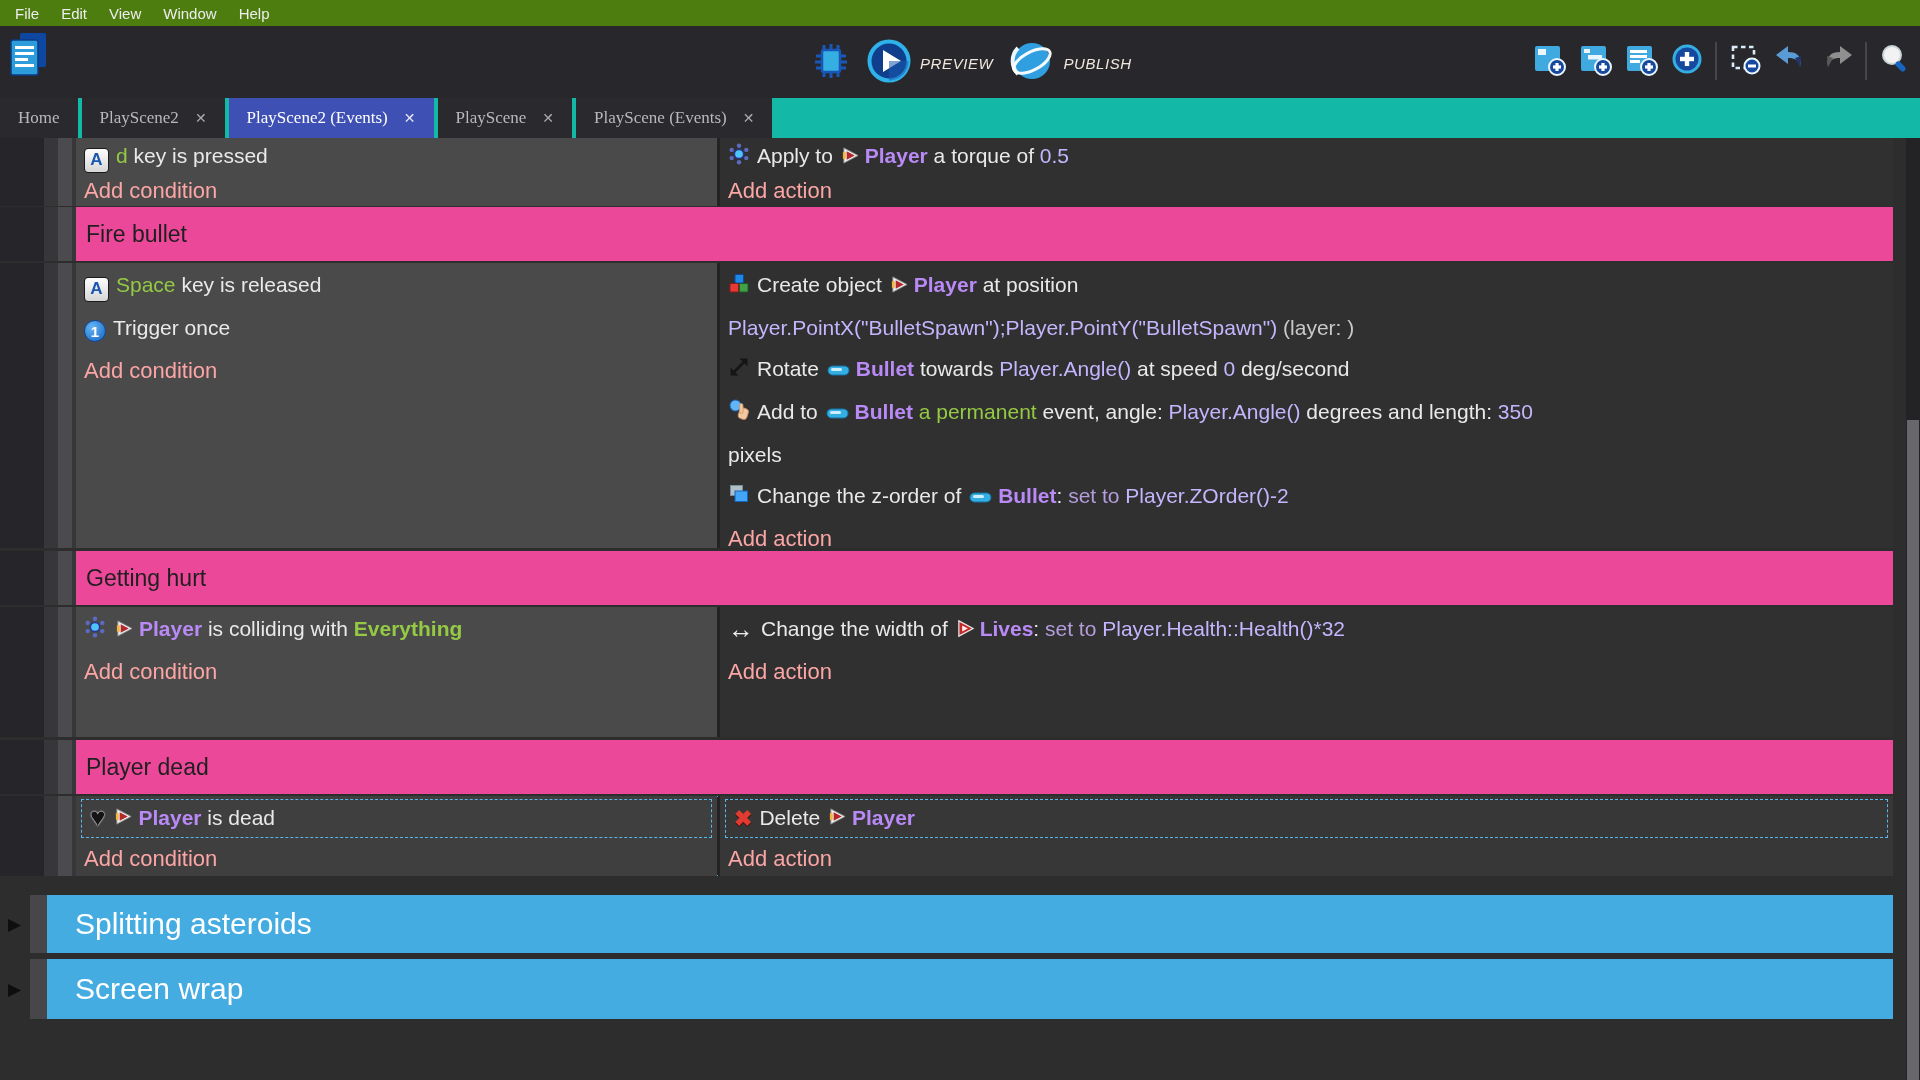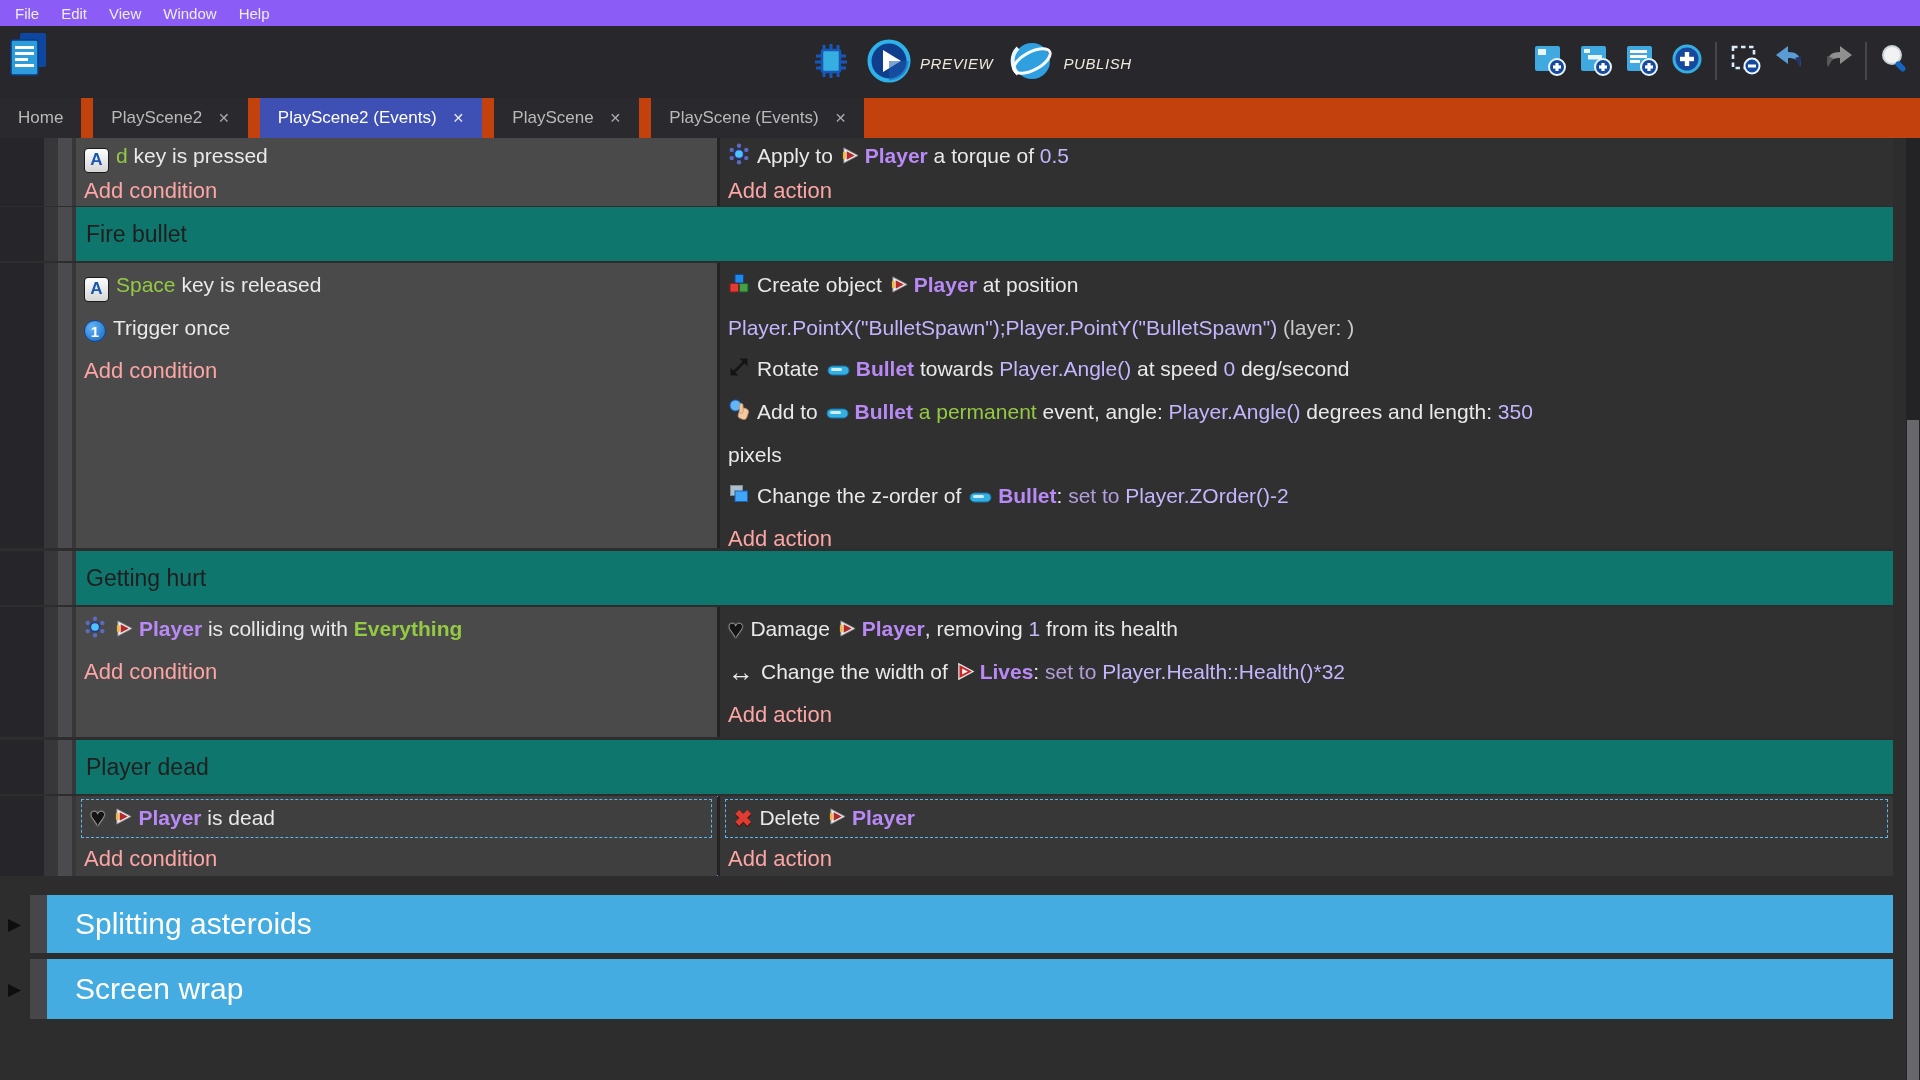--- a/index.html
+++ b/index.html
@@ -1,36 +1,36 @@
 <!DOCTYPE html>
 <html><head>
 <meta charset="utf-8">
 <style>
   html,body{margin:0;padding:0;background:#111;}
   .screen{position:relative;width:1920px;height:1080px;background:#2D2D2D;
     font-family:"Liberation Sans",sans-serif;overflow:hidden;}
 
   
-  .menubar{position:absolute;top:0;left:0;right:0;height:26px;background:#8b5cf6;
+  .menubar{position:absolute;top:0;left:0;right:0;height:26px;background:#4d7c0f;
     display:flex;align-items:center;padding-left:4px;z-index:5;}
   .menu-item{color:#EDEDED;font-size:15px;padding:0 11px;cursor:default;}
 
   
   .toolbar{position:absolute;top:26px;height:72px;left:0;right:0;background:#28282C;}
   .pm{position:absolute;left:8px;top:5px;}
   .tb-center{position:absolute;left:812px;top:12px;display:flex;align-items:center;gap:16px;}
   .btn{display:flex;align-items:center;cursor:pointer;}
   .tlabel{color:#F0E8DC;font-size:15px;letter-spacing:.6px;margin-left:8px;font-style:italic;}
   .tb-right{position:absolute;right:2px;top:12px;display:flex;align-items:center;}
   .tbtn{width:46px;height:46px;display:flex;align-items:center;justify-content:center;cursor:pointer;}
   .tsep{width:2px;height:38px;background:#46464C;margin:0 5px;}
 
   
-  .tabbar{position:absolute;top:98px;height:40px;left:0;right:0;background:#c2410c;
-    display:flex;gap:12px;}
+  .tabbar{position:absolute;top:98px;height:40px;left:0;right:0;background:#14b8a6;
+    display:flex;gap:4px;font-family:Liberation Serif, serif;}
   .tab{display:flex;align-items:center;padding:0 18px;background:#2A2A2E;color:#B9B9B9;
     font-size:17px;cursor:pointer;}
   .tab.active{background:#3E50B4;color:#fff;}
   .tab .x{margin-left:16px;font-size:14px;color:#ABABAB;}
   .tab.active .x{color:#E8E8E8;}
 
   
   .sheet{position:absolute;top:138px;left:0;right:0;bottom:0;background:#2D2D2D;}
   .row{position:absolute;left:0;width:1893px;overflow:hidden;}
   .row.event{background:#232325;}
@@ -48,21 +48,21 @@
   .evline .ic{display:inline-block;vertical-align:middle;margin-right:7px;}
   .evline .seg-ic{margin:0 5px 0 2px;}
   .g{color:#94C944;}.gb{color:#94C944;font-weight:bold;}
   .o{color:#B98AF5;font-weight:bold;}
   .e{color:#c4b5fd;}.s{color:#B39DDB;}.d{color:#C8C8C8;}
   .ph{color:#fca5a5;font-size:22px;}
   .nw{white-space:nowrap;}
   .selwrap{margin:2px 5px 0;border:1px dashed #5AB7EB;}
   .selwrap .evline{line-height:36px;}
 
-  .group-y .gbar{position:absolute;left:76px;right:0;top:0;bottom:0;background:#0f766e;
+  .group-y .gbar{position:absolute;left:76px;right:0;top:0;bottom:0;background:#ec4899;
     color:#1F1F1F;font-size:23px;display:flex;align-items:center;padding-left:10px;cursor:pointer;}
   .group-b .bstrip{position:absolute;left:30px;width:17px;top:0;bottom:0;background:#47474B;}
   .group-b .bbar{position:absolute;left:47px;right:0;top:0;bottom:0;background:#45ACE2;
     color:#fff;font-size:30px;display:flex;align-items:center;padding-left:28px;cursor:pointer;}
   .group-b .arrow{position:absolute;left:8px;top:50%;transform:translateY(-50%);
     color:#0E0E0E;font-size:17px;cursor:pointer;}
 
   .footerrow{position:absolute;top:900px;left:0;width:1893px;height:42px;}
   .addnew{position:absolute;left:44px;font-size:23px;color:#8F8F8F;line-height:42px;cursor:pointer;}
   .addmore{position:absolute;right:28px;font-size:23px;color:#8F8F8F;line-height:42px;cursor:pointer;}
@@ -341,25 +341,20 @@
                 </g>
                 <circle cx="11" cy="11" r="4.6" fill="#4FC3F7" stroke="#283593" stroke-width="1.5"></circle>
               </svg></span><span class="ic seg-ic"><svg width="19" height="19" viewBox="0 0 20 20">
                 <polygon points="3,2 18,10 3,18" fill="#EFEFEF" stroke="#8A8A8A" stroke-width="1"></polygon>
                 <rect x="2" y="6.5" width="3" height="7" fill="#F4B63F"></rect>
                 <polygon points="6,5.5 14.5,10 6,14.5" fill="#B3282D"></polygon>
               </svg></span><span class="o">Player</span><span> is colliding with </span><span class="gb">Everything</span></div>
           <div class="evline ph">Add condition</div>
         </div>
         <div class="cell act">
-          <div class="evline"><span class="ic"><span class="hic">♥</span></span><span>Damage </span><span class="ic seg-ic"><svg width="19" height="19" viewBox="0 0 20 20">
-                <polygon points="3,2 18,10 3,18" fill="#EFEFEF" stroke="#8A8A8A" stroke-width="1"></polygon>
-                <rect x="2" y="6.5" width="3" height="7" fill="#F4B63F"></rect>
-                <polygon points="6,5.5 14.5,10 6,14.5" fill="#B3282D"></polygon>
-              </svg></span><span class="o">Player</span><span>, removing </span><span class="e">1</span><span> from its health</span></div>
           <div class="evline"><span class="ic"><span class="wic">↔</span></span><span>Change the width of </span><span class="ic seg-ic"><svg width="19" height="19" viewBox="0 0 20 20">
                 <polygon points="3,2 18,10 3,18" fill="#C62828" stroke="#E8E8E8" stroke-width="1.3"></polygon>
                 <polygon points="6.5,6.8 12.5,10 6.5,13.2" fill="#FFF3F3"></polygon>
               </svg></span><span class="o">Lives</span><span>: </span><span class="s">set to </span><span class="e">Player.Health::Health()*32</span></div>
           <div class="evline ph">Add action</div>
         </div>
       </div>
       <div class="row group-y" style="top: 602px; height: 54px;">
         <div class="gutter"></div>
         <div class="handle">

